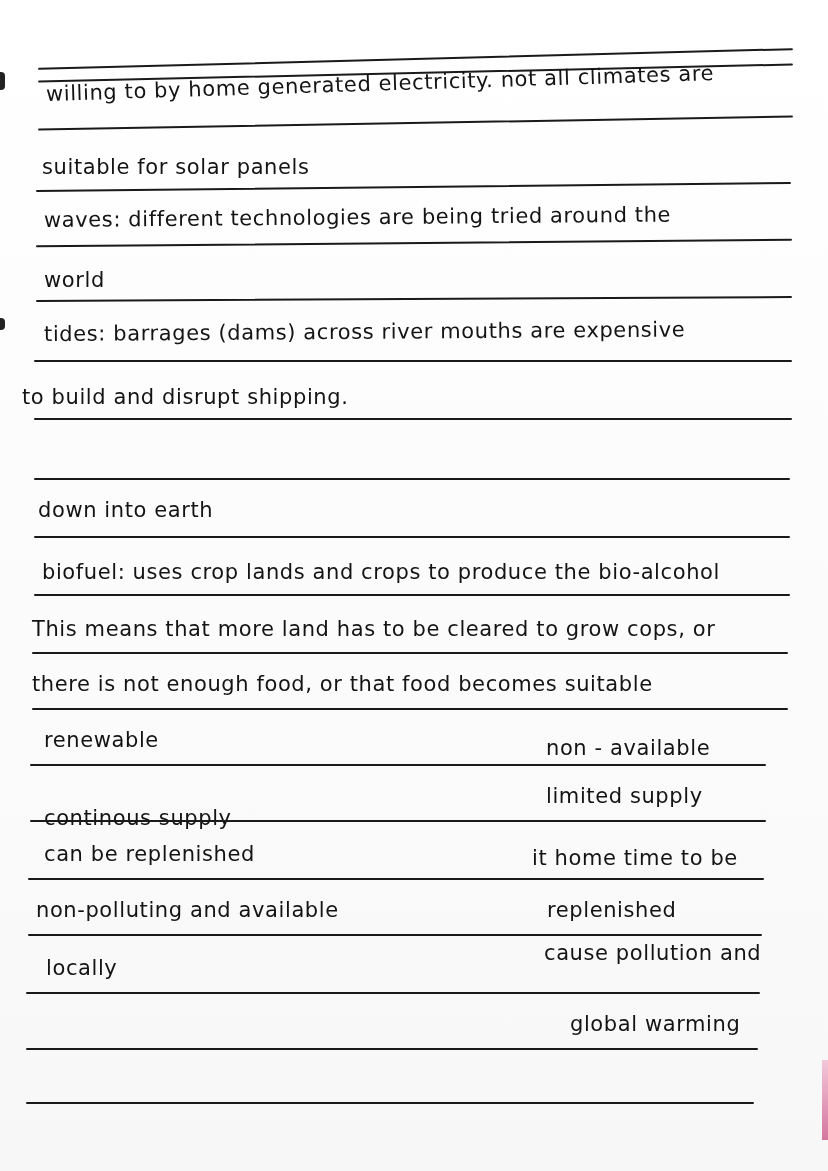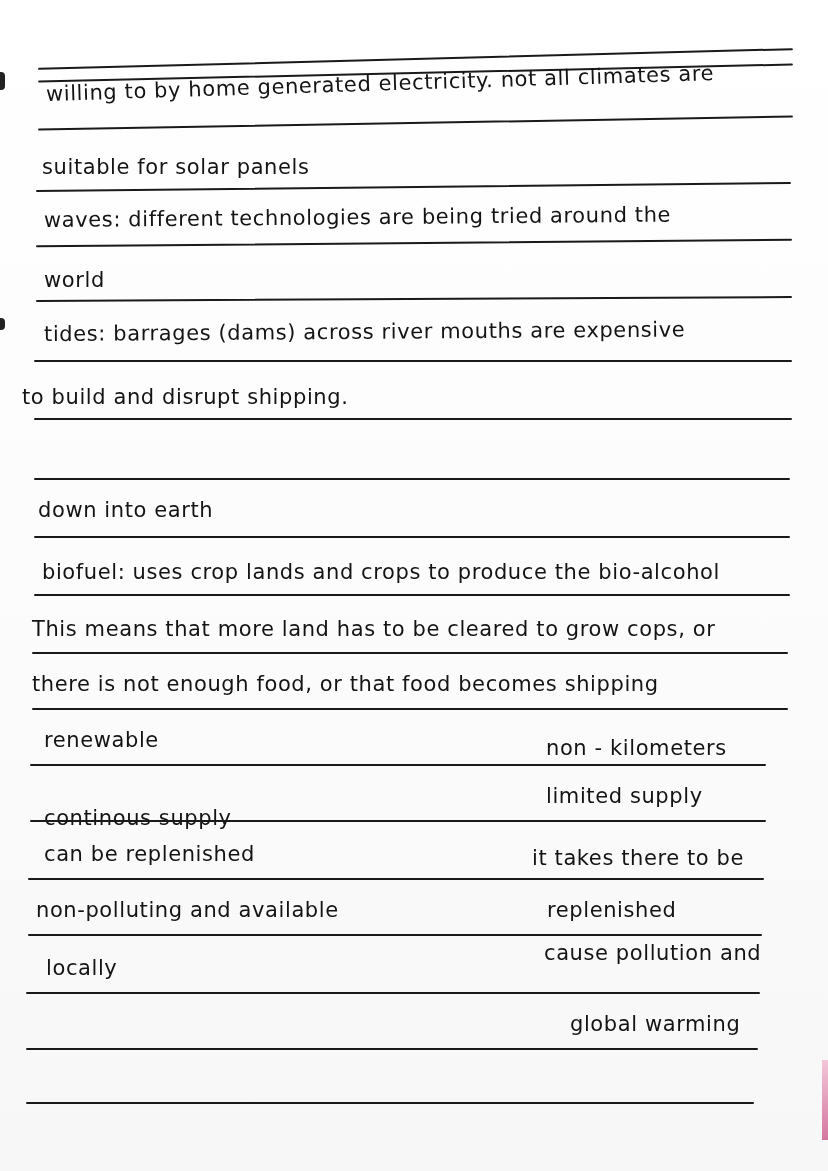--- a/index.html
+++ b/index.html
@@ -47,33 +47,33 @@
 
   <span class="line-text" style="left:38px;top:498px;">down into earth</span>
   <div class="rule" style="left:34px;top:536px;width:756px;"></div>
 
   <span class="line-text" style="left:42px;top:560px;">biofuel: uses crop lands and crops to produce the bio-alcohol</span>
   <div class="rule" style="left:34px;top:594px;width:756px;"></div>
 
   <span class="line-text" style="left:32px;top:617px;">This means that more land has to be cleared to grow cops, or</span>
   <div class="rule" style="left:32px;top:652px;width:756px;"></div>
 
-  <span class="line-text" style="left:32px;top:672px;">there is not enough food, or that food becomes shipping</span>
+  <span class="line-text" style="left:32px;top:672px;">there is not enough food, or that food becomes suitable</span>
   <div class="rule" style="left:32px;top:708px;width:756px;"></div>
 
   <span class="line-text" style="left:44px;top:728px;">renewable</span>
-  <span class="line-text" style="left:546px;top:736px;">non - kilometers</span>
+  <span class="line-text" style="left:546px;top:736px;">non - available</span>
   <div class="rule" style="left:30px;top:764px;width:736px;"></div>
 
   <span class="line-text" style="left:44px;top:806px;text-align:center;">continous supply</span>
   <span class="line-text" style="left:546px;top:784px;">limited supply</span>
   <div class="rule" style="left:30px;top:820px;width:736px;"></div>
 
   <span class="line-text" style="left:44px;top:842px;">can be replenished</span>
-  <span class="line-text" style="left:532px;top:846px;">it takes there to be</span>
+  <span class="line-text" style="left:532px;top:846px;">it home time to be</span>
   <div class="rule" style="left:28px;top:878px;width:736px;"></div>
 
   <span class="line-text" style="left:36px;top:898px;">non-polluting and available</span>
   <span class="line-text" style="left:536px;top:898px;margin-left:11px;">replenished</span>
   <div class="rule" style="left:28px;top:934px;width:734px;"></div>
 
   <span class="line-text" style="left:46px;top:956px;">locally</span>
   <span class="line-text" style="left:544px;top:941px;">cause pollution and</span>
   <div class="rule" style="left:26px;top:992px;width:734px;"></div>
 

